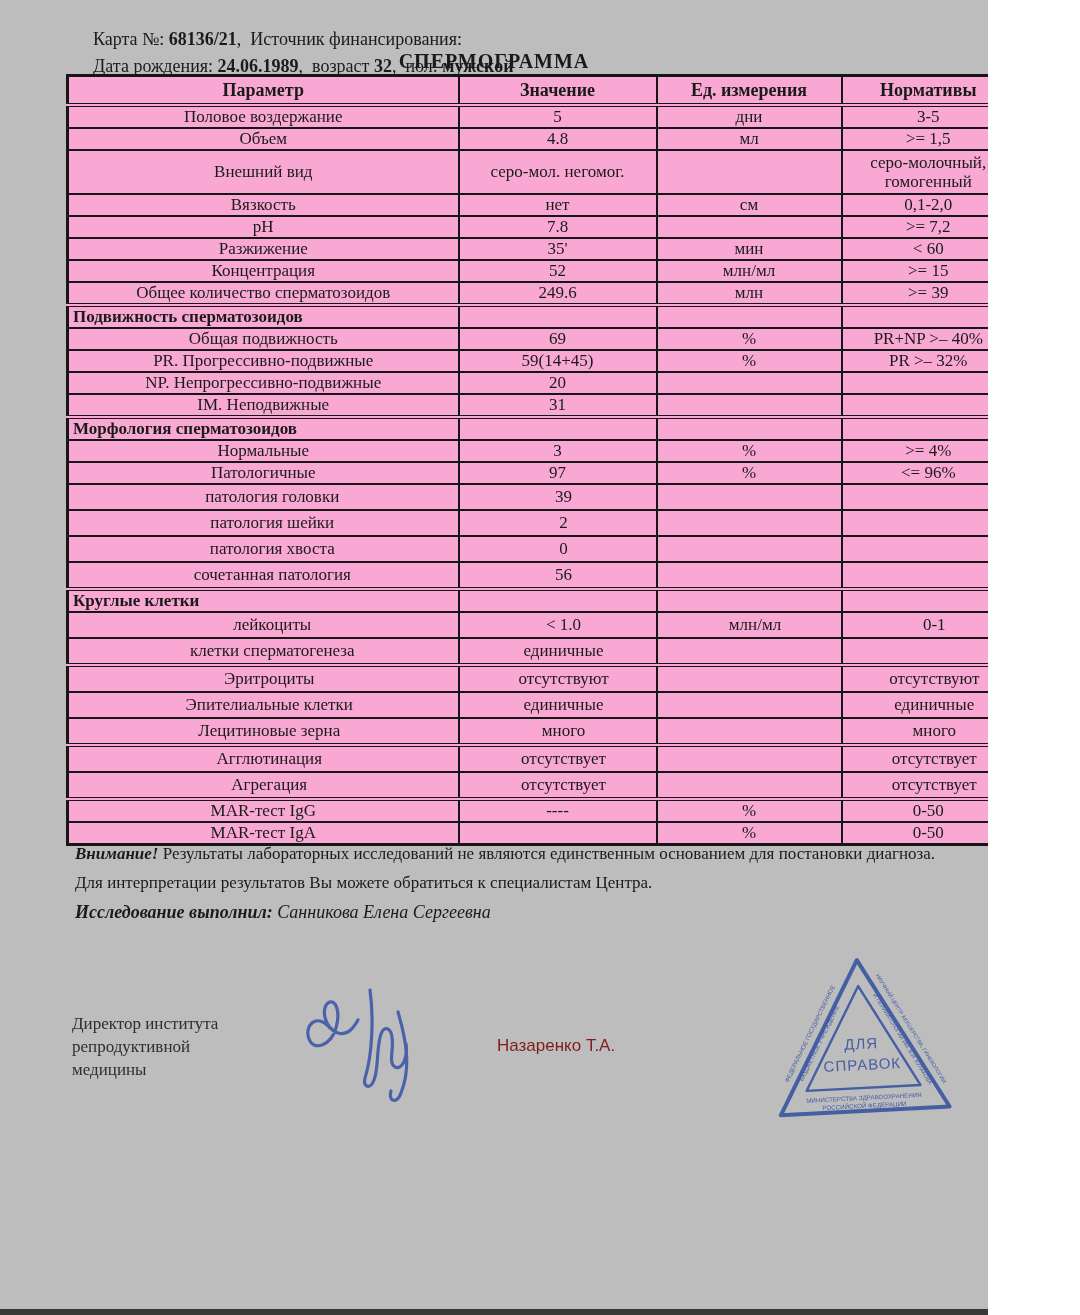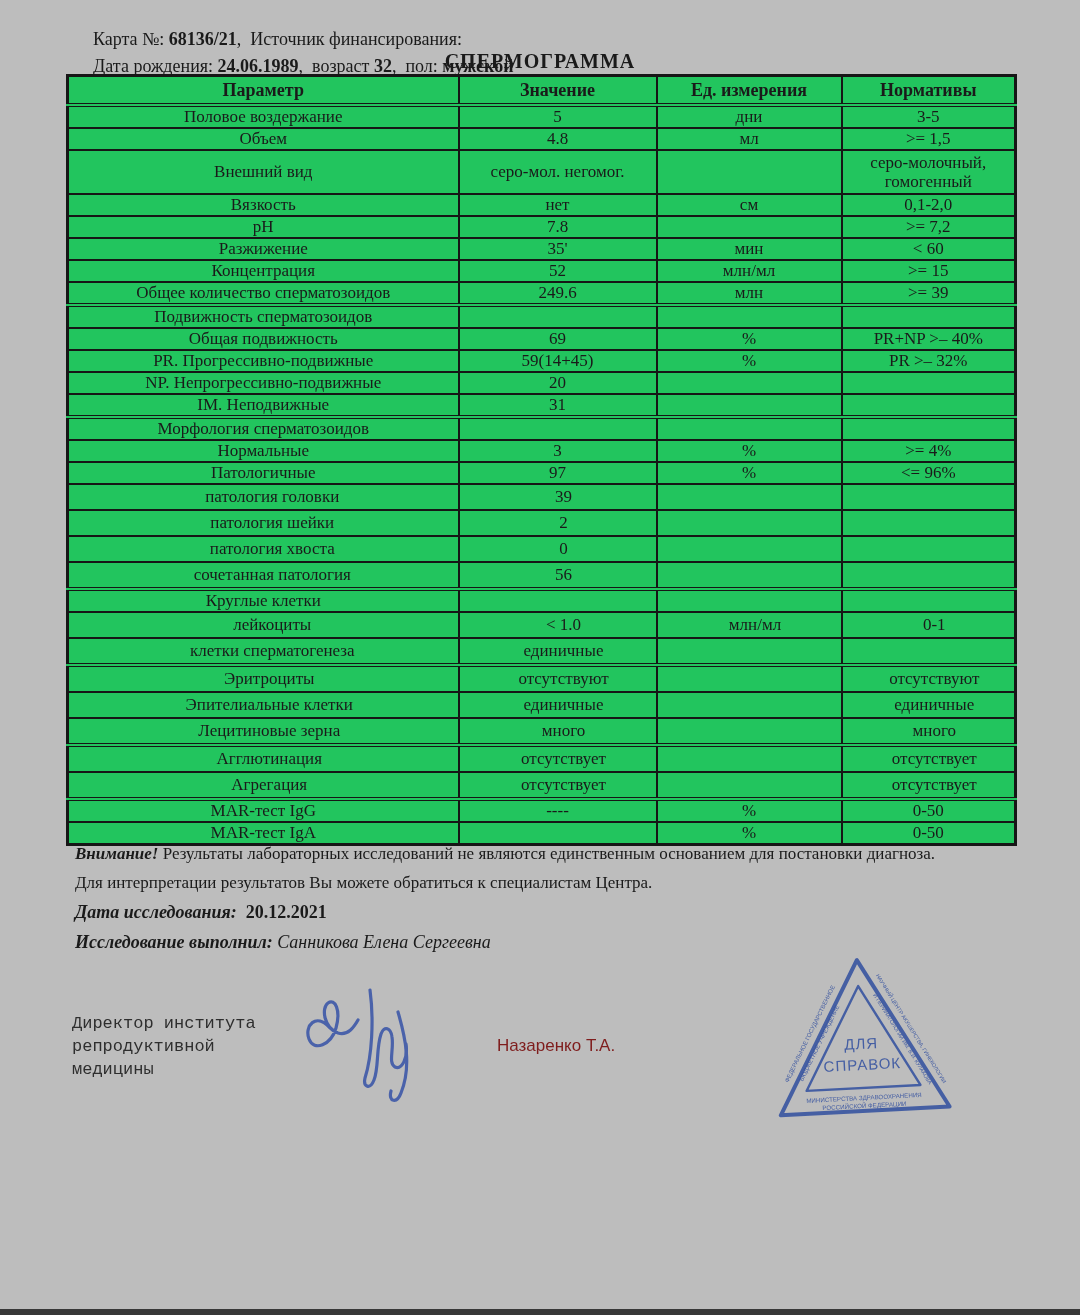--- a/index.html
+++ b/index.html
@@ -1,71 +1,71 @@
 <!DOCTYPE html>
 <html><head>
 <meta charset="utf-8">
 <style>
   html,body{margin:0;padding:0;}
   .page{
     position:relative;
-    width:1080px;height:1315px;
+    width:988px;height:1315px;
     background:#bdbdbd;
     font-family:"Liberation Serif", serif;
     color:#1a1a1a;
     overflow:hidden;
   }
   
   .head-line{position:absolute;left:75px;white-space:pre-wrap;font-size:18px;}
   .head-line b{font-weight:bold;}
   #head1{top:8px;}
   #head2{top:35px;}
   .doc-title{
     position:absolute;top:50px;left:0;right:0;
     text-align:center;font-weight:bold;font-size:20px;letter-spacing:1px;
   }
   
   table.sperm{
     position:absolute;left:66px;top:74px;
     width:948px;border-collapse:collapse;table-layout:fixed;
-    background:#22c55e;
+    background:#f9a8d4;
   }
   table.sperm col.c1{width:391px;}
   table.sperm col.c2{width:198px;}
   table.sperm col.c3{width:185px;}
   table.sperm col.c4{width:174px;}
   table.sperm th, table.sperm td{
     border:2px solid #161616;
     padding:0 4px;
     font-size:17px;line-height:1.12;
     text-align:center;vertical-align:middle;
     overflow:hidden;
   }
   table.sperm{border:3px solid #161616;}
   table.sperm th{font-size:18px;font-weight:bold;height:26px;border-bottom:4px double #161616;}
   table.sperm td{height:20px;}
   tr.big td{height:24px;padding-left:16px;}
   tr.tall td{height:42px;}
   td.param{text-align:left;}
   td.param.sub{padding-left:22px;}
-  tr.section td{font-weight:normal;text-align:center;}
+  tr.section td{font-weight:bold;text-align:left;}
   tr.sep td{border-top:4px double #161616;}
   td.norm{white-space:pre-line;}
   
   .footer{position:absolute;left:75px;top:844px;width:950px;font-size:17px;}
   .footer p{margin:0 0 9px 0;}
   .bi{font-weight:bold;font-style:italic;}
   .footer .date-line{font-size:18px;}
   .footer .date-line b{font-weight:bold;}
   .footer .perf-line{font-size:18px;}
   .footer .perf-line i{text-align:right;}
   
   .director{
     position:absolute;left:72px;top:1012px;
-    font-family:Liberation Mono, monospace;
+    font-family:Liberation Serif, serif;
     font-size:17px;line-height:23px;white-space:pre-line;color:#2e2e2e;
   }
   .sig-svg{position:absolute;left:300px;top:978px;}
   .director-name{
     position:absolute;left:497px;top:1036px;
     font-family:"Liberation Sans", sans-serif;font-size:17px;color:#7f1d1d;
   }
   .stamp-svg{position:absolute;left:766px;top:954px;transform:rotate(-3deg);}
   
   .bottom-bar{position:absolute;left:0;bottom:0;width:100%;height:6px;background:#383838;}
@@ -279,21 +279,20 @@
           <td></td>
           <td>%</td>
           <td class="norm">0-50</td>
         </tr>
       </tbody>
   </table>
 
   <div class="footer">
     <p><span class="bi">Внимание!</span><span> Результаты лабораторных исследований не являются единственным основанием для постановки диагноза.</span></p>
     <p>Для интерпретации результатов Вы можете обратиться к специалистам Центра.</p>
-    <p class="date-line"><span class="bi">Дата исследования:</span>&nbsp; <b>20.12.2021</b></p>
     <p class="perf-line"><span class="bi">Исследование выполнил:</span> <i>Санникова Елена Сергеевна</i></p>
   </div>
 
   <div class="director">Директор института
 репродуктивной
 медицины</div>
 
   <svg class="sig-svg" width="160" height="140" viewBox="0 0 160 140">
     <g fill="none" stroke="#3e59a8" stroke-width="3.2" stroke-linecap="round" opacity="0.9">
       <path d="M30 50 C16 34 4 48 9 61 C14 74 31 67 36 50 C41 32 35 20 28 25 C21 30 24 50 38 55 C48 58 54 49 58 42"></path>

